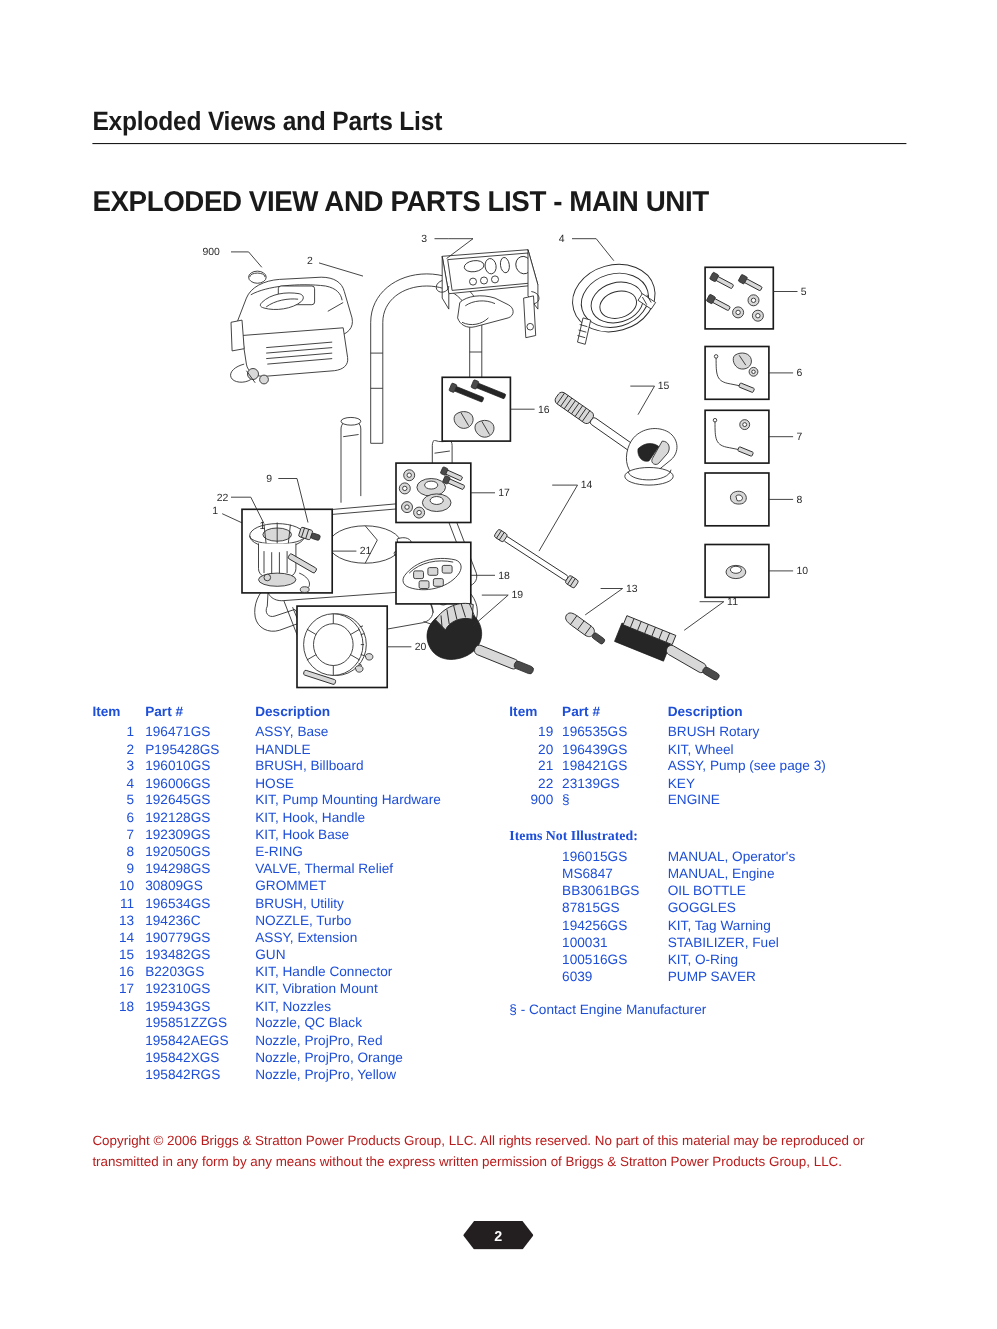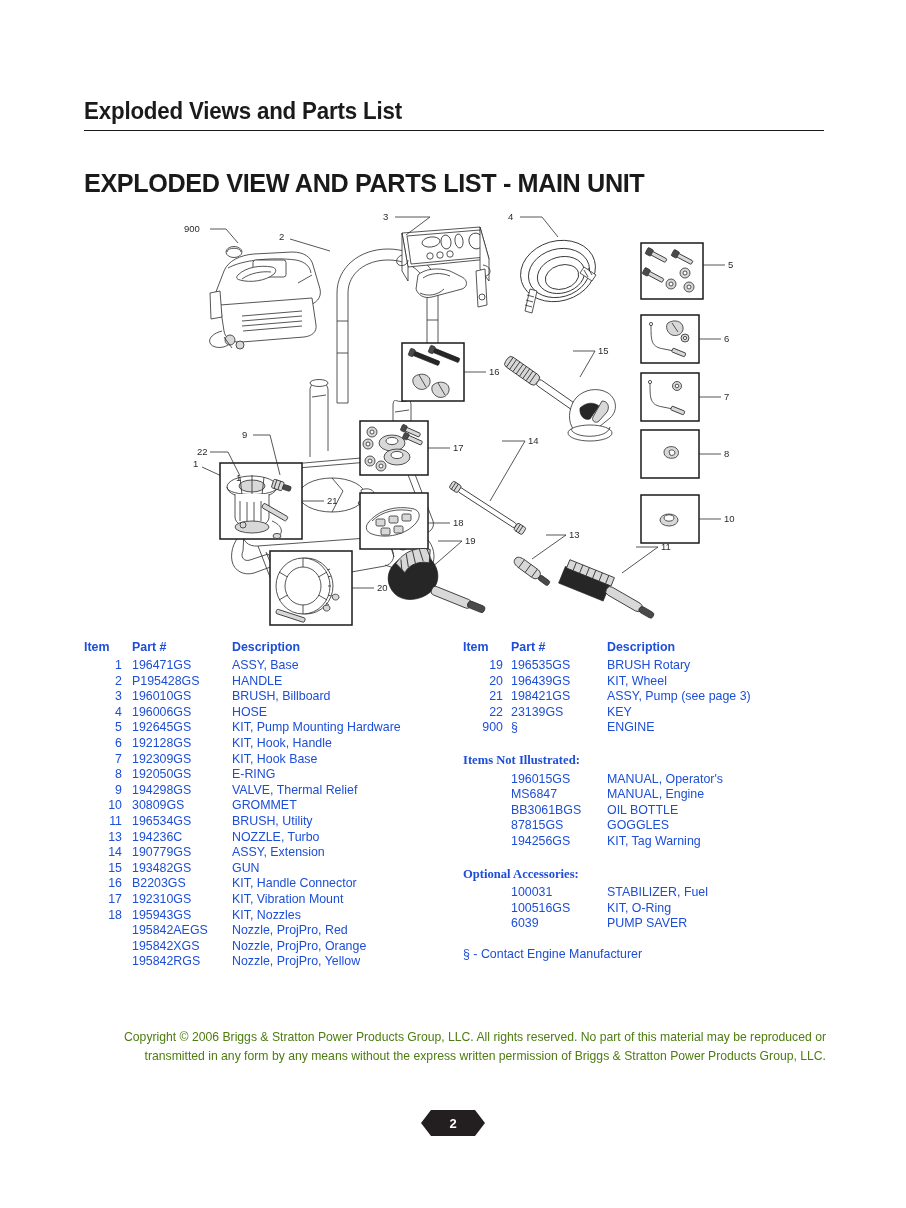--- a/index.html
+++ b/index.html
@@ -63,21 +63,21 @@
   .subhead{font-weight:700;font-size:12.6px;margin-top:17px;margin-bottom:3px;font-family:Liberation Serif, serif;}
   .sub-row{display:flex;white-space:nowrap;align-items:center;}
   .sub-row .c-item{width:40px;flex:0 0 40px;}
   .sub-row .c-part{width:92px;flex:0 0 92px;padding-left:8px;}
   .sub-row .c-desc{flex:1 1 auto;padding-left:4px;}
   .footnote{margin-top:15px;font-size:12.4px;}
 
   
   .copy{
     position:absolute;left:84px;top:1028px;width:742px;
-    font-size:12.2px;line-height:18.5px;color:#4d7c0f;text-align:right;
+    font-size:12.2px;line-height:18.5px;color:#b91c1c;
   }
 
   
   .pagenum{
     position:absolute;left:421px;top:1110px;width:64px;height:26px;
   }
   .pagenum .shape{
     position:absolute;left:0;top:0;width:64px;height:26px;
     background:#231f20;
     clip-path:polygon(0% 50%, 10px 0%, 54px 0%, 100% 50%, 54px 100%, 10px 100%);
@@ -566,20 +566,25 @@
           <div class="c-part">192310GS</div>
           <div class="c-desc">KIT, Vibration Mount</div>
         </div>
         <div class="trow">
           <div class="c-item">18</div>
           <div class="c-part">195943GS</div>
           <div class="c-desc">KIT, Nozzles</div>
         </div>
         <div class="trow">
           <div class="c-item"></div>
+          <div class="c-part">195851ZZGS</div>
+          <div class="c-desc">Nozzle, QC Black</div>
+        </div>
+        <div class="trow">
+          <div class="c-item"></div>
           <div class="c-part">195842AEGS</div>
           <div class="c-desc">Nozzle, ProjPro, Red</div>
         </div>
         <div class="trow">
           <div class="c-item"></div>
           <div class="c-part">195842XGS</div>
           <div class="c-desc">Nozzle, ProjPro, Orange</div>
         </div>
         <div class="trow">
           <div class="c-item"></div>
@@ -645,21 +650,20 @@
           <div class="c-part">87815GS</div>
           <div class="c-desc">GOGGLES</div>
         </div>
         <div class="trow sub-row">
           <div class="c-item"></div>
           <div class="c-part">194256GS</div>
           <div class="c-desc">KIT, Tag Warning</div>
         </div>
       </div>
 
-    <div class="subhead">Optional Accessories:</div>
     <div id="oa-rows">
         <div class="trow sub-row">
           <div class="c-item"></div>
           <div class="c-part">100031</div>
           <div class="c-desc">STABILIZER, Fuel</div>
         </div>
         <div class="trow sub-row">
           <div class="c-item"></div>
           <div class="c-part">100516GS</div>
           <div class="c-desc">KIT, O-Ring</div>

